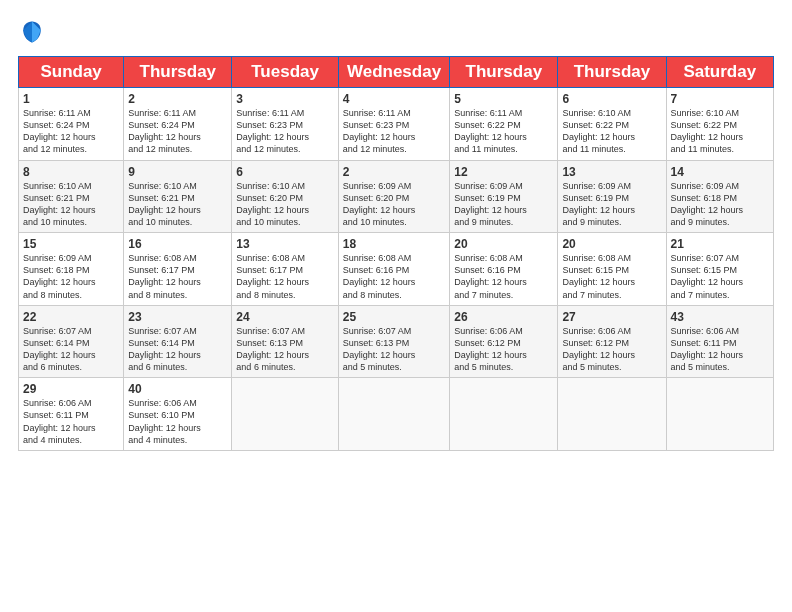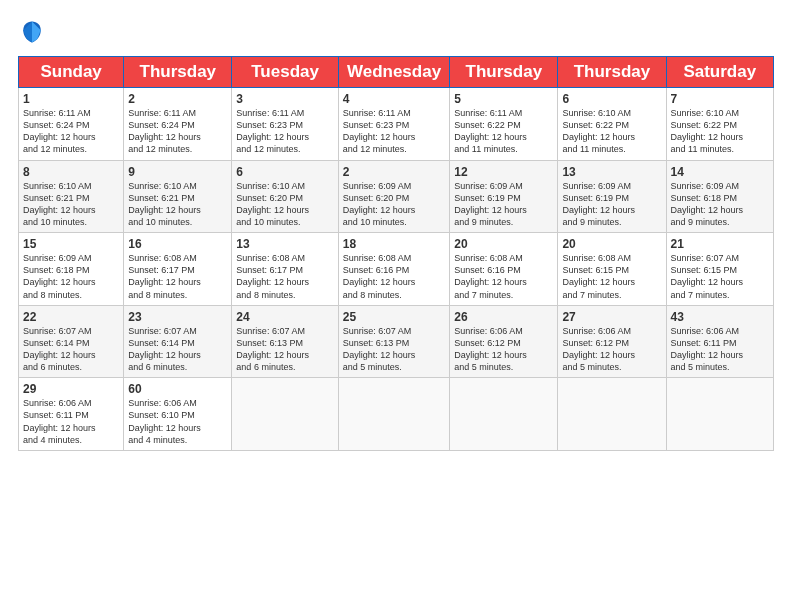--- a/index.html
+++ b/index.html
@@ -325,21 +325,21 @@
         </tr>
         <tr>
           <td>
             <span class="day-num">29</span>
             <div class="day-info" style="white-space: pre-wrap;">Sunrise: 6:06 AM
 Sunset: 6:11 PM
 Daylight: 12 hours
 and 4 minutes.</div>
           </td>
           <td>
-            <span class="day-num">60</span>
+            <span class="day-num">40</span>
             <div class="day-info" style="white-space: pre-wrap;">Sunrise: 6:06 AM
 Sunset: 6:10 PM
 Daylight: 12 hours
 and 4 minutes.</div>
           </td>
           <td class="empty"></td>
           <td class="empty"></td>
           <td class="empty"></td>
           <td class="empty"></td>
           <td class="empty"></td>

